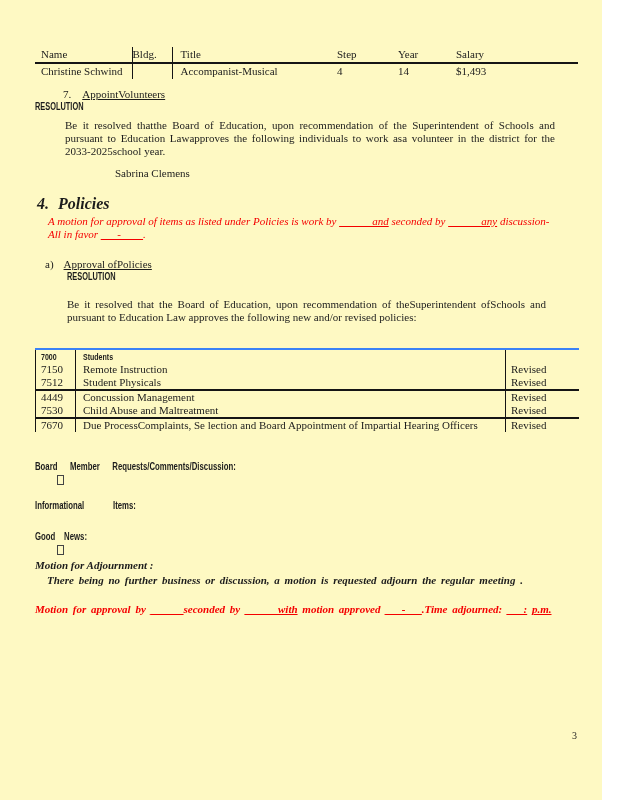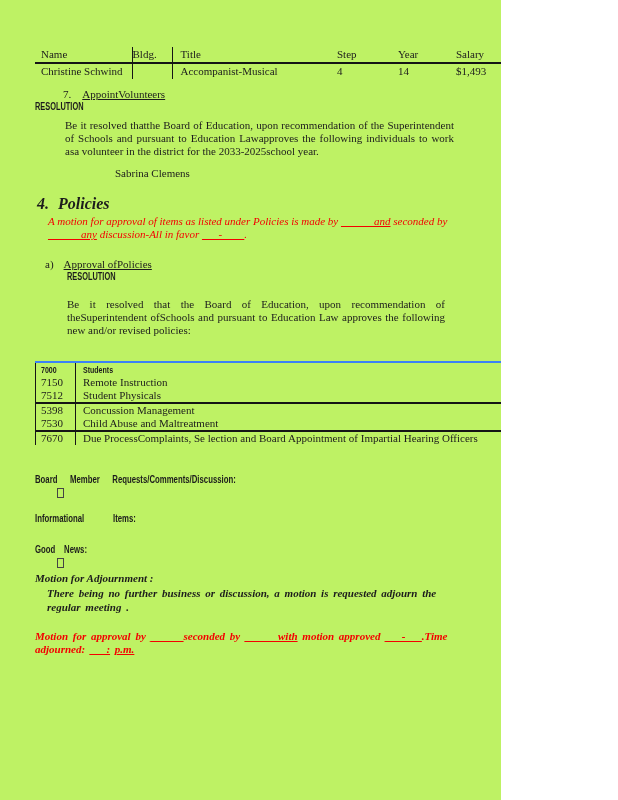--- a/index.html
+++ b/index.html
@@ -1,17 +1,17 @@
 <!DOCTYPE html>
 <html><head>
 <meta charset="utf-8">
 <style>
   html,body{margin:0;padding:0;background:#ffffff;}
   .page{
-    width:501px;height:800px;background:#bef264;position:relative;
+    width:602px;height:800px;background:#fef9c3;position:relative;
     font-family:"Liberation Serif",serif;color:#1c1c1c;overflow:hidden;
   }
   .content{padding:47px 40px 0 35px;}
 
   
   .cbold{
     font-family:"Liberation Sans",sans-serif;font-weight:bold;
     display:inline-block;transform:scaleX(0.74);transform-origin:0 60%;
     white-space:nowrap;
   }
@@ -108,21 +108,21 @@
     </div>
     <div class="res-label res-left">
       <span class="cbold">RESOLUTION</span>
     </div>
     <div class="body-par sec7-par">Be it resolved thatthe Board of Education, upon recommendation of the Superintendent of Schools and pursuant to Education Lawapproves the following individuals to work asa volunteer in the district for the 2033-2025school year.</div>
     <div class="volunteer">Sabrina Clemens</div>
 
     <div class="sec4-head">
       <span class="sec4-num">4.</span><span>Policies</span>
     </div>
-    <div class="motion-par red"><span>A motion for approval of items as listed under Policies is made by </span><span class="useg">______and</span><span> seconded by </span><span class="useg">______any</span><span> discussion-All in favor </span><span class="useg">___-____</span><span>.</span></div>
+    <div class="motion-par red"><span>A motion for approval of items as listed under Policies is work by </span><span class="useg">______and</span><span> seconded by </span><span class="useg">______any</span><span> discussion-All in favor </span><span class="useg">___-____</span><span>.</span></div>
 
     <div class="seca-head">
       <span class="seca-letter">a)</span><span class="head-underline">Approval ofPolicies</span>
     </div>
     <div class="res-label res-a">
       <span class="cbold">RESOLUTION</span>
     </div>
     <div class="body-par seca-par">Be it resolved that the Board of Education, upon recommendation of theSuperintendent ofSchools and pursuant to Education Law approves the following new and/or revised policies:</div>
 
     <table class="potab">
@@ -141,21 +141,21 @@
         <td class="c-code">7150</td>
         <td class="c-ptitle">Remote Instruction</td>
         <td class="c-status">Revised</td>
       </tr>
       <tr>
         <td class="c-code">7512</td>
         <td class="c-ptitle">Student Physicals</td>
         <td class="c-status">Revised</td>
       </tr>
       <tr class="gtop">
-        <td class="c-code">5398</td>
+        <td class="c-code">4449</td>
         <td class="c-ptitle">Concussion Management</td>
         <td class="c-status">Revised</td>
       </tr>
       <tr>
         <td class="c-code">7530</td>
         <td class="c-ptitle">Child Abuse and Maltreatment</td>
         <td class="c-status">Revised</td>
       </tr>
       <tr class="gtop">
         <td class="c-code">7670</td>

